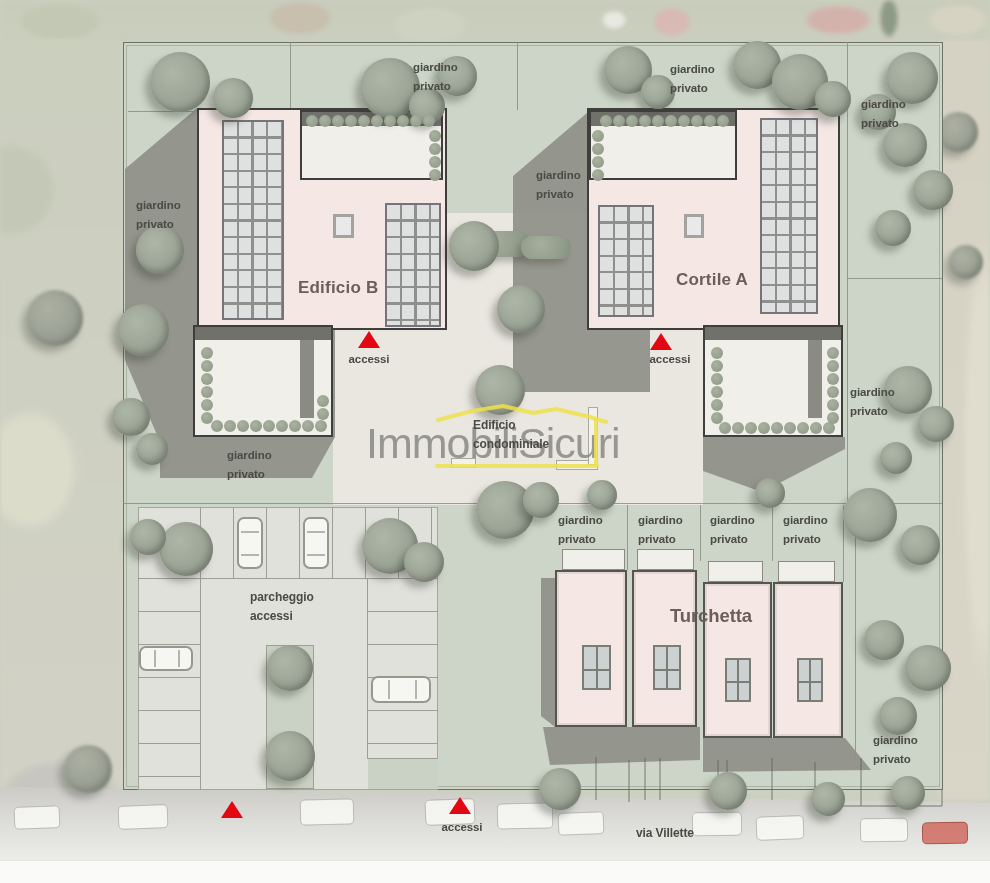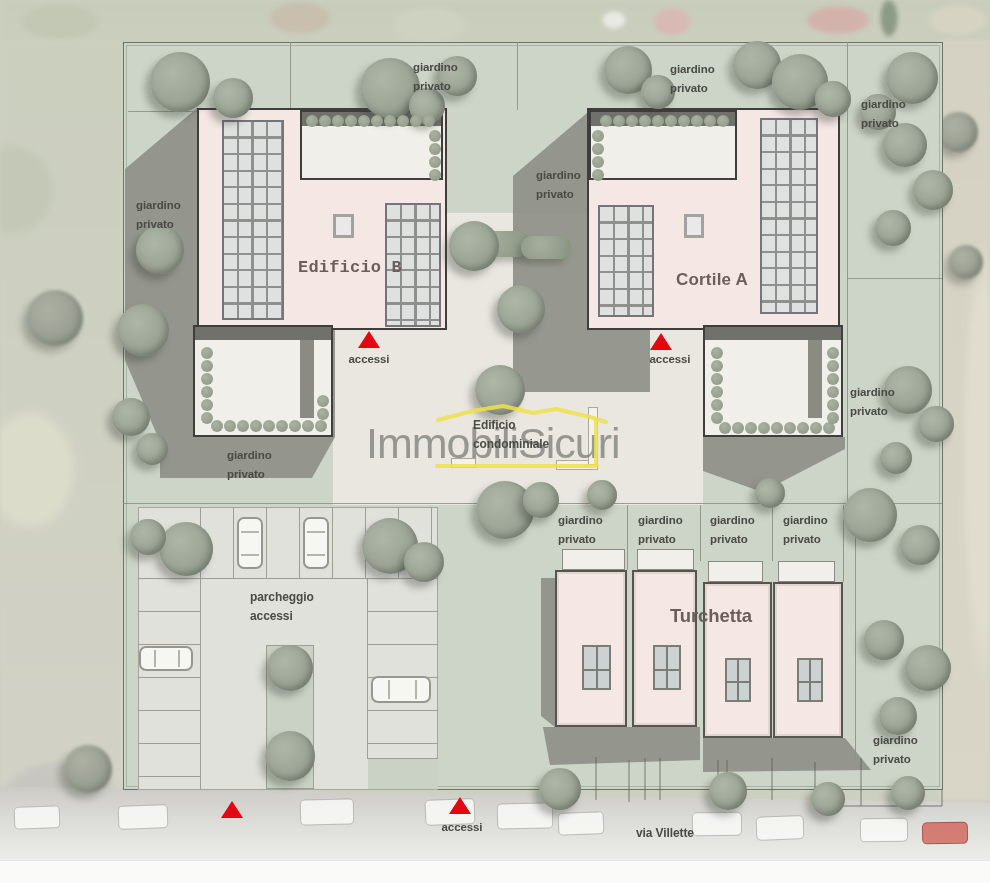--- a/index.html
+++ b/index.html
@@ -191,21 +191,21 @@
 
   <div id="watermark">ImmobiliSicuri</div>
   <svg id="wm-house" width="990" height="883">
     <g fill="none" stroke="#efe14b" stroke-width="4" stroke-opacity="0.85" stroke-linecap="round" stroke-linejoin="round">
       <polyline points="438,420 472,411 503,406 533,413 556,409 590,417 606,422"></polyline>
       <line x1="596" y1="420" x2="596" y2="465"></line>
       <line x1="437" y1="466" x2="597" y2="466"></line>
     </g>
   </svg>
 
-  <div class="lbl big" style="left:298px;top:254px;width:96px;text-align:center;font-family:Liberation Mono, monospace;">Edificio B</div>
+  <div class="lbl big" style="left:298px;top:274px;width:96px;">Edificio B</div>
   <div class="lbl big" style="left:664px;top:266px;width:96px;text-align:center;">Cortile A</div>
   <div class="lbl vill" style="left:656px;top:601px;width:110px;text-align:center;">Turchetta</div>
   <div class="lbl small" style="left:250px;top:588px;">
     <span>parcheggio</span>
     <span>accessi</span>
   </div>
   <div class="lbl small" style="left:473px;top:416px;">
     <span>Edificio</span>
     <span>condominiale</span>
   </div>

